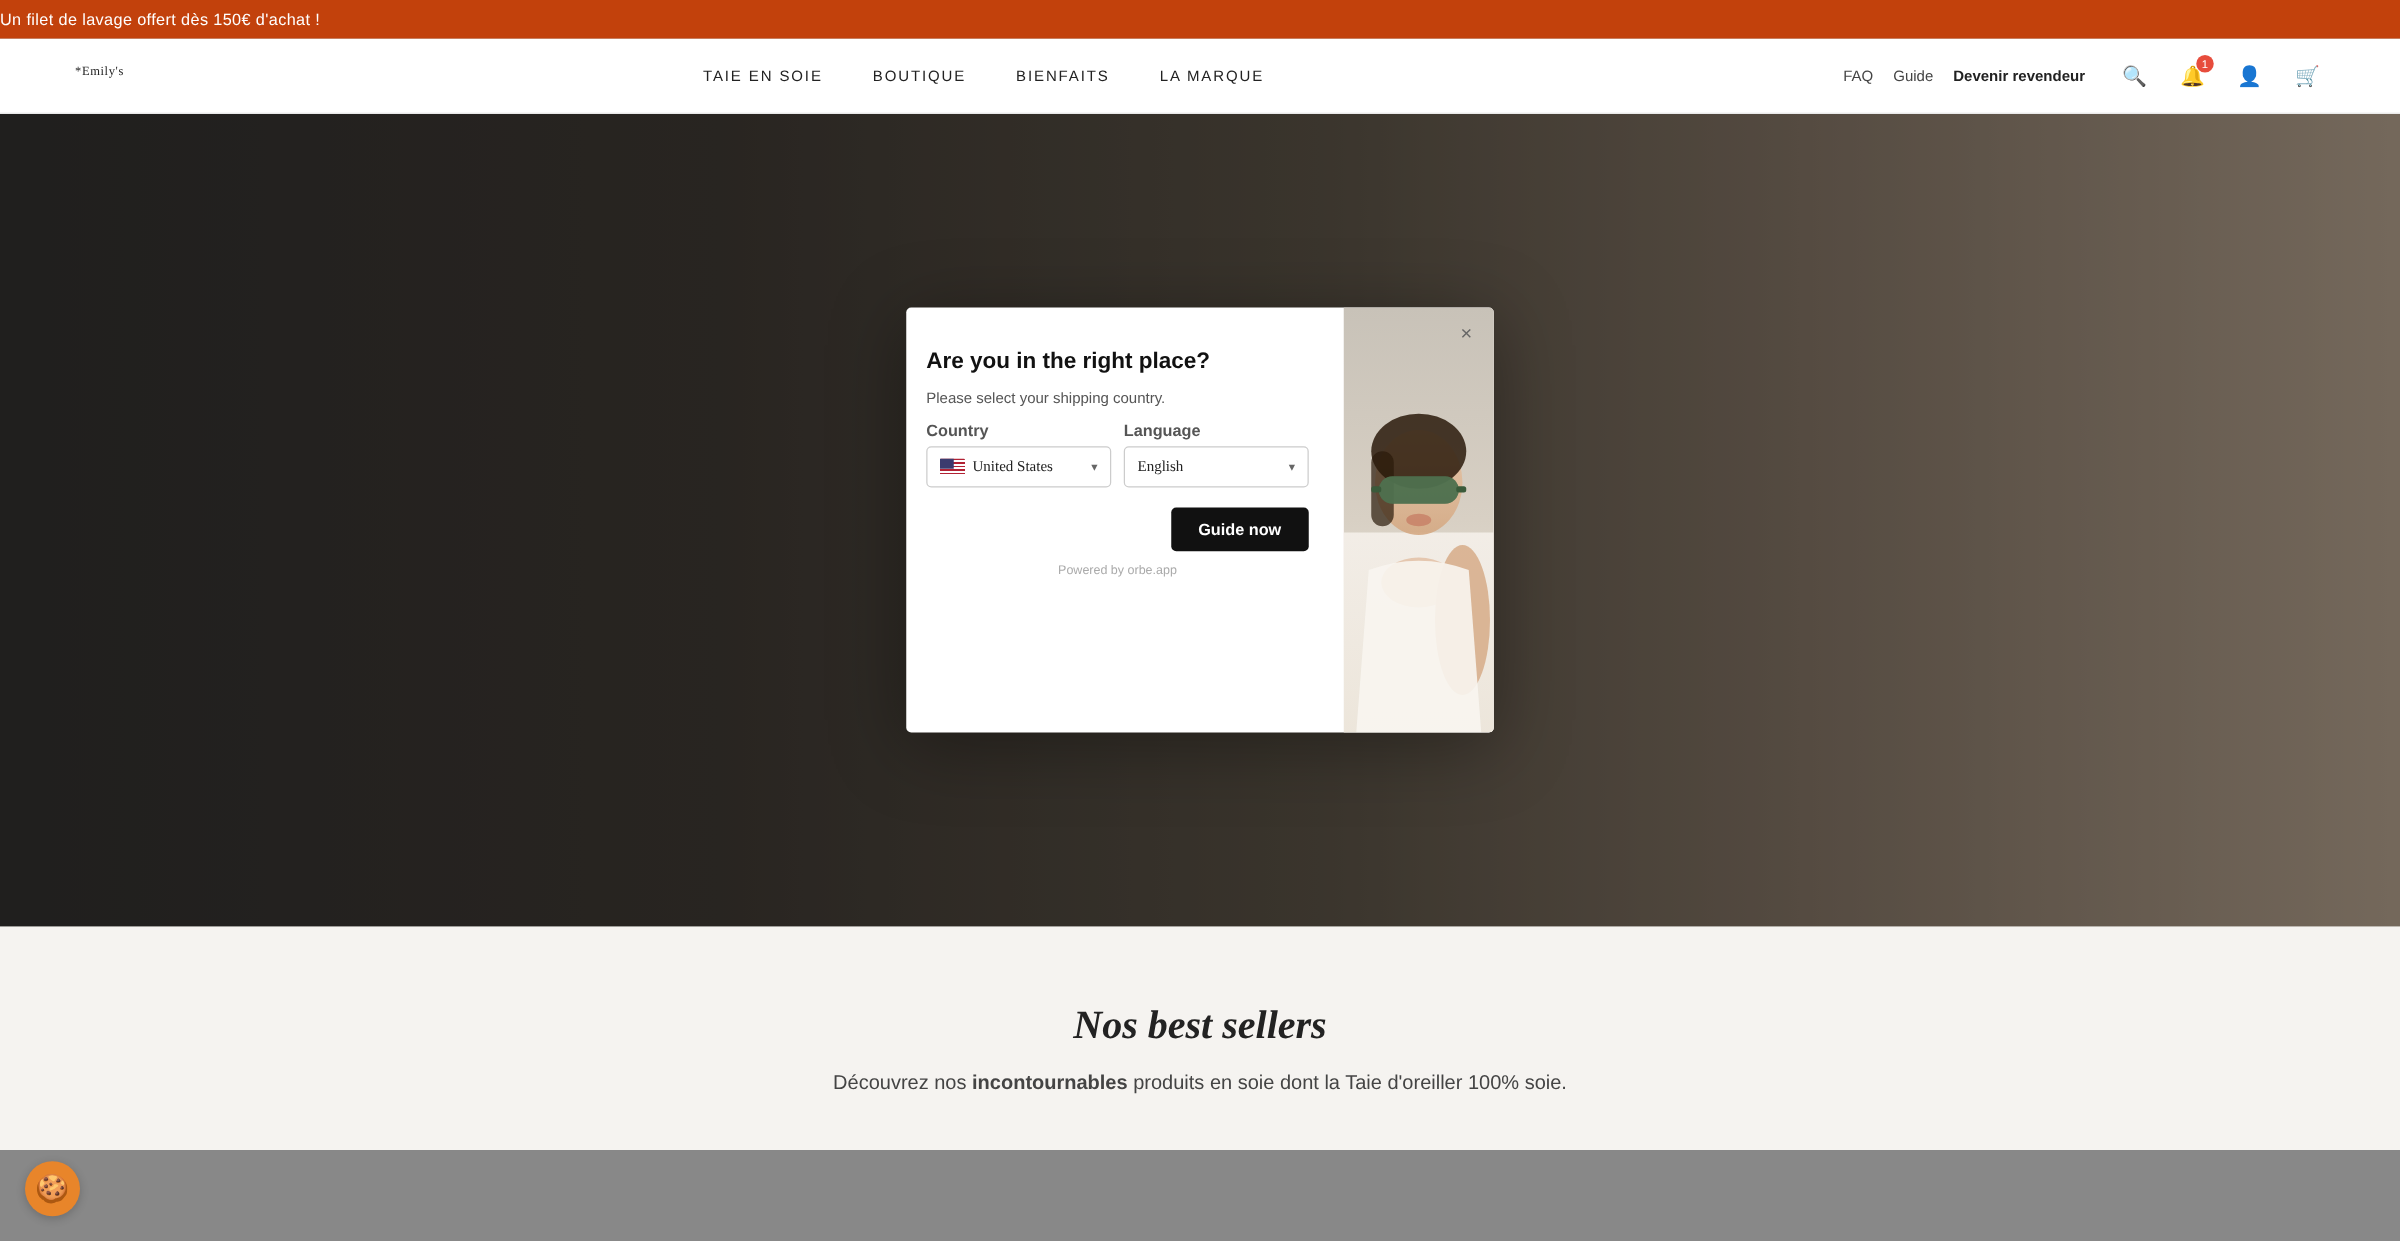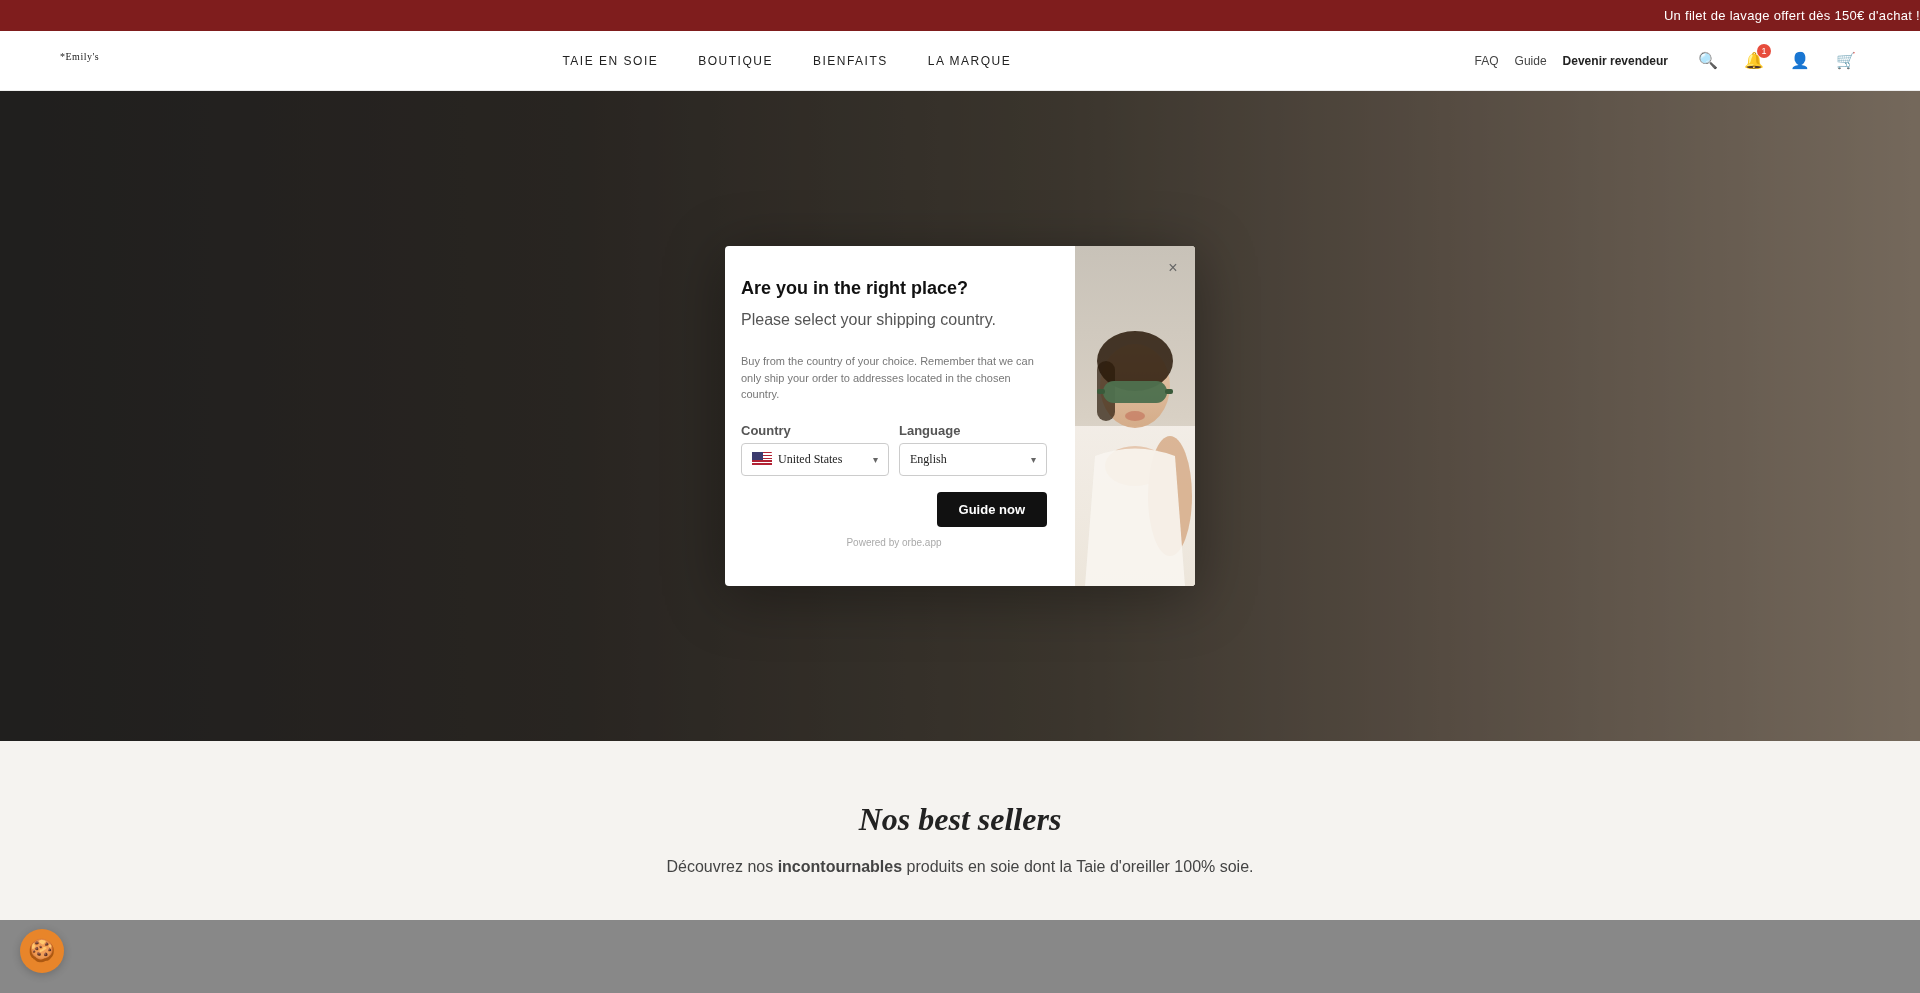--- a/index.html
+++ b/index.html
@@ -7,23 +7,23 @@
     body {
       font-family: -apple-system, BlinkMacSystemFont, 'Segoe UI', Helvetica, Arial, sans-serif;
       width: 1920px;
       min-height: 993px;
       overflow: hidden;
       background: #888;
     }
 
     
     .announcement-bar {
-      background: #7f1d1d;
+      background: #c2410c;
       color: #fff;
-      text-align: right;
+      text-align: left;
       font-size: 13px;
       padding: 8px 0;
       letter-spacing: 0.3px;
     }
 
     
     .header {
       background: #fff;
       display: flex;
       align-items: center;
@@ -170,24 +170,24 @@
     }
 
     .modal-title {
       font-size: 18px;
       font-weight: 600;
       color: #111;
       margin-bottom: 12px;
     }
 
     .modal-subtitle {
-      font-size: 16px;
+      font-size: 12px;
       color: #555;
       font-weight: 500;
-      margin-bottom: 24px;
+      margin-bottom: 12px;
     }
 
     .modal-desc {
       font-size: 11px;
       color: #777;
       line-height: 1.5;
       margin-bottom: 20px;
     }
 
     .modal-close {
@@ -420,21 +420,20 @@
   <div class="modal-overlay">
     <div class="modal">
 
       <div class="modal-close">
         <span>×</span>
       </div>
 
       <div class="modal-left">
         <h2 class="modal-title">Are you in the right place?</h2>
         <p class="modal-subtitle">Please select your shipping country.</p>
-        <p class="modal-desc">Buy from the country of your choice. Remember that we can only ship your order to addresses located in the chosen country.</p>
 
         <div class="modal-fields">
 
           <div class="field-group">
             <span class="field-label">Country</span>
             <div class="field-select">
               <span class="flag us-flag"></span>
               <span class="select-text">United States</span>
               <span class="chevron-down">▾</span>
             </div>

